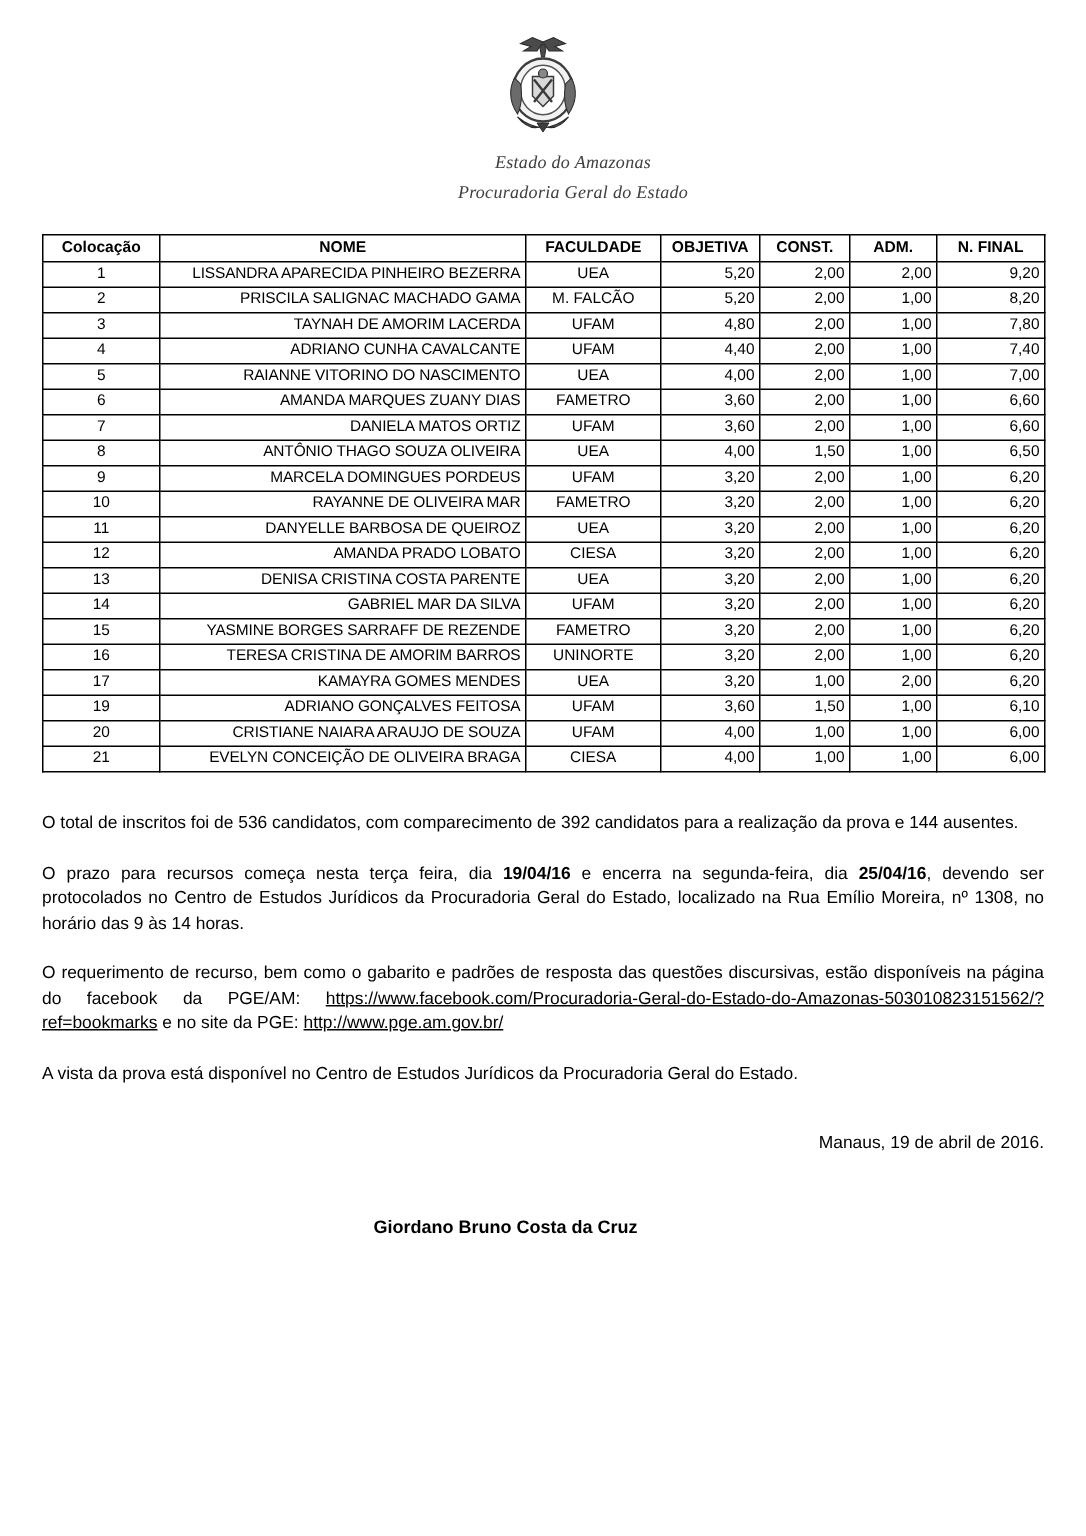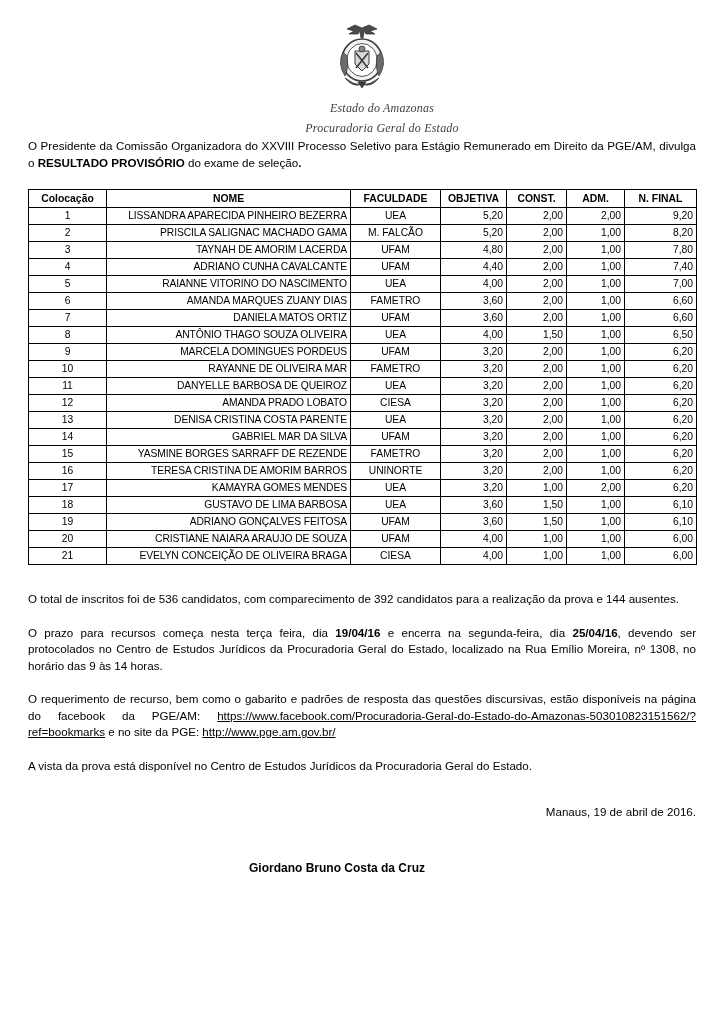--- a/index.html
+++ b/index.html
@@ -152,23 +152,20 @@
       <path d="M18 30 Q12 42 20 54 Q24 46 22 34 Z" fill="#6b6b6b" stroke="#2f2f2f" stroke-width="0.7"></path>
       <path d="M56 30 Q62 42 54 54 Q50 46 52 34 Z" fill="#6b6b6b" stroke="#2f2f2f" stroke-width="0.7"></path>
 
       <path d="M20 56 Q37 70 54 56 Q46 66 37 62 Q28 66 20 56 Z" fill="#555" stroke="#2b2b2b" stroke-width="0.8"></path>
       <path d="M33 60 L37 66 L41 60 Z" fill="#3d3d3d" stroke="#222" stroke-width="0.6"></path>
     </svg>
     <div class="header-line">Estado do Amazonas</div>
     <div class="header-line">Procuradoria Geral do Estado</div>
   </div>
 
-  <div class="content">
-    <p class="para intro"><span>O Presidente da Comissão Organizadora do XXVIII Processo Seletivo para Estágio Remunerado em Direito da PGE/AM, divulga o </span><b>RESULTADO PROVISÓRIO</b><span> do exame de seleção</span><b>.</b></p>
-  </div>
 
   <div class="tbl-wrap">
     <table class="results">
       <colgroup>
         <col class="c-pos">
           <col class="c-nome">
           <col class="c-fac">
         <col class="c-obj">
           <col class="c-con">
           <col class="c-adm">
@@ -333,29 +330,20 @@
           <tr>
             <td class="pos">17</td>
             <td class="nome">KAMAYRA GOMES MENDES</td>
             <td class="fac">UEA</td>
             <td class="num">3,20</td>
             <td class="num">1,00</td>
             <td class="num">2,00</td>
             <td class="num">6,20</td>
           </tr>
           <tr>
-            <td class="pos">18</td>
-            <td class="nome">GUSTAVO DE LIMA BARBOSA</td>
-            <td class="fac">UEA</td>
-            <td class="num">3,60</td>
-            <td class="num">1,50</td>
-            <td class="num">1,00</td>
-            <td class="num">6,10</td>
-          </tr>
-          <tr>
             <td class="pos">19</td>
             <td class="nome">ADRIANO GONÇALVES FEITOSA</td>
             <td class="fac">UFAM</td>
             <td class="num">3,60</td>
             <td class="num">1,50</td>
             <td class="num">1,00</td>
             <td class="num">6,10</td>
           </tr>
           <tr>
             <td class="pos">20</td>

